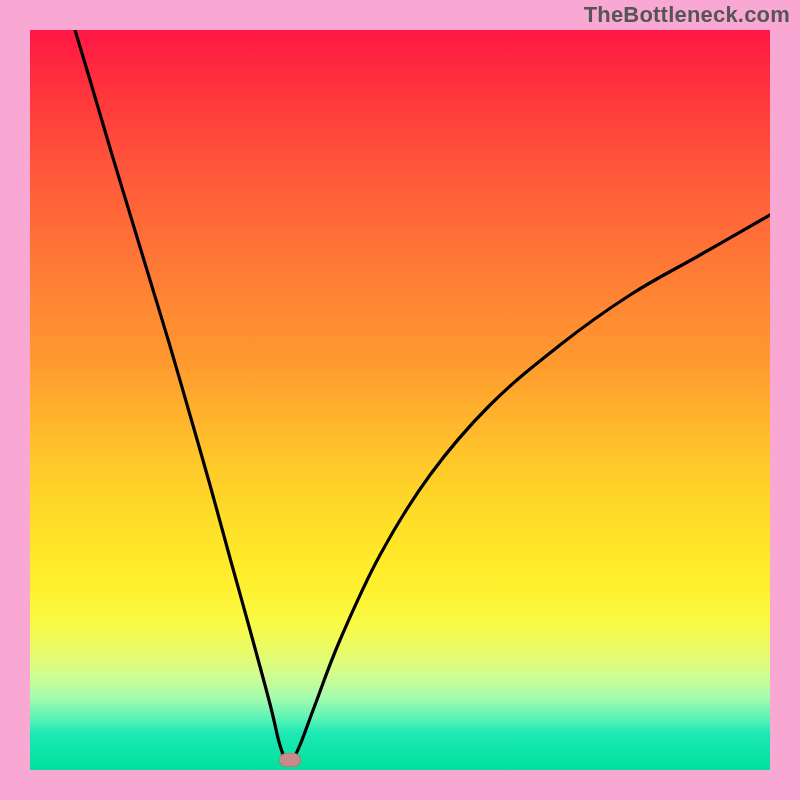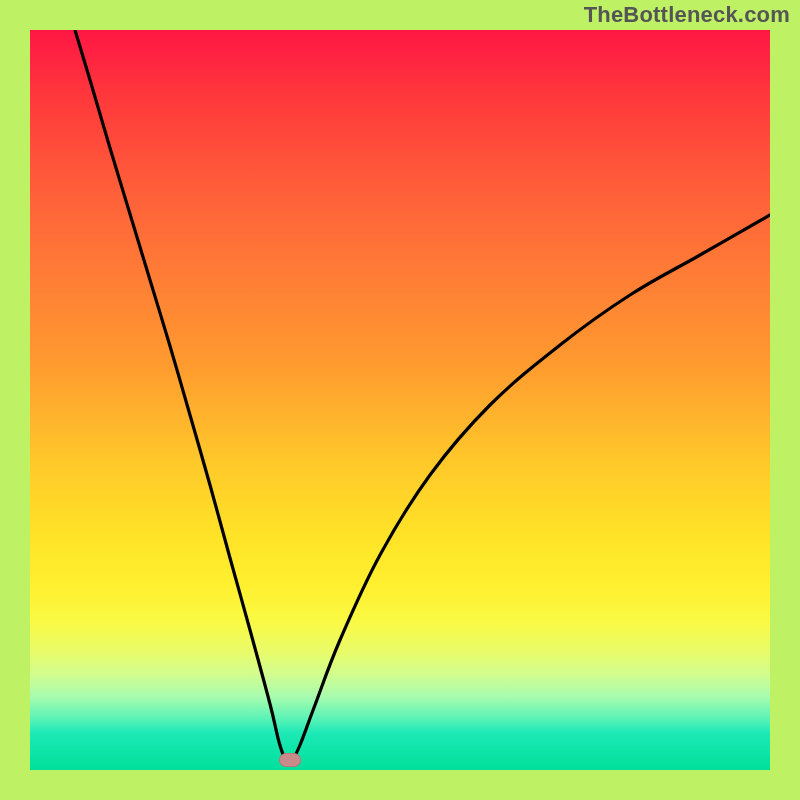--- a/index.html
+++ b/index.html
@@ -8,21 +8,21 @@
     width: 800px;
     height: 800px;
     background: #000;
     overflow: hidden;
     font-family: Arial, Helvetica, sans-serif;
   }
   .frame {
     position: relative;
     width: 800px;
     height: 800px;
-    background: #bef264;
+    background: #f9a8d4;
   }
   .watermark {
     position: absolute;
     top: 2px;
     right: 10px;
     color: #555;
     font-size: 22px;
     font-weight: 600;
     letter-spacing: 0.2px;
     user-select: none;

